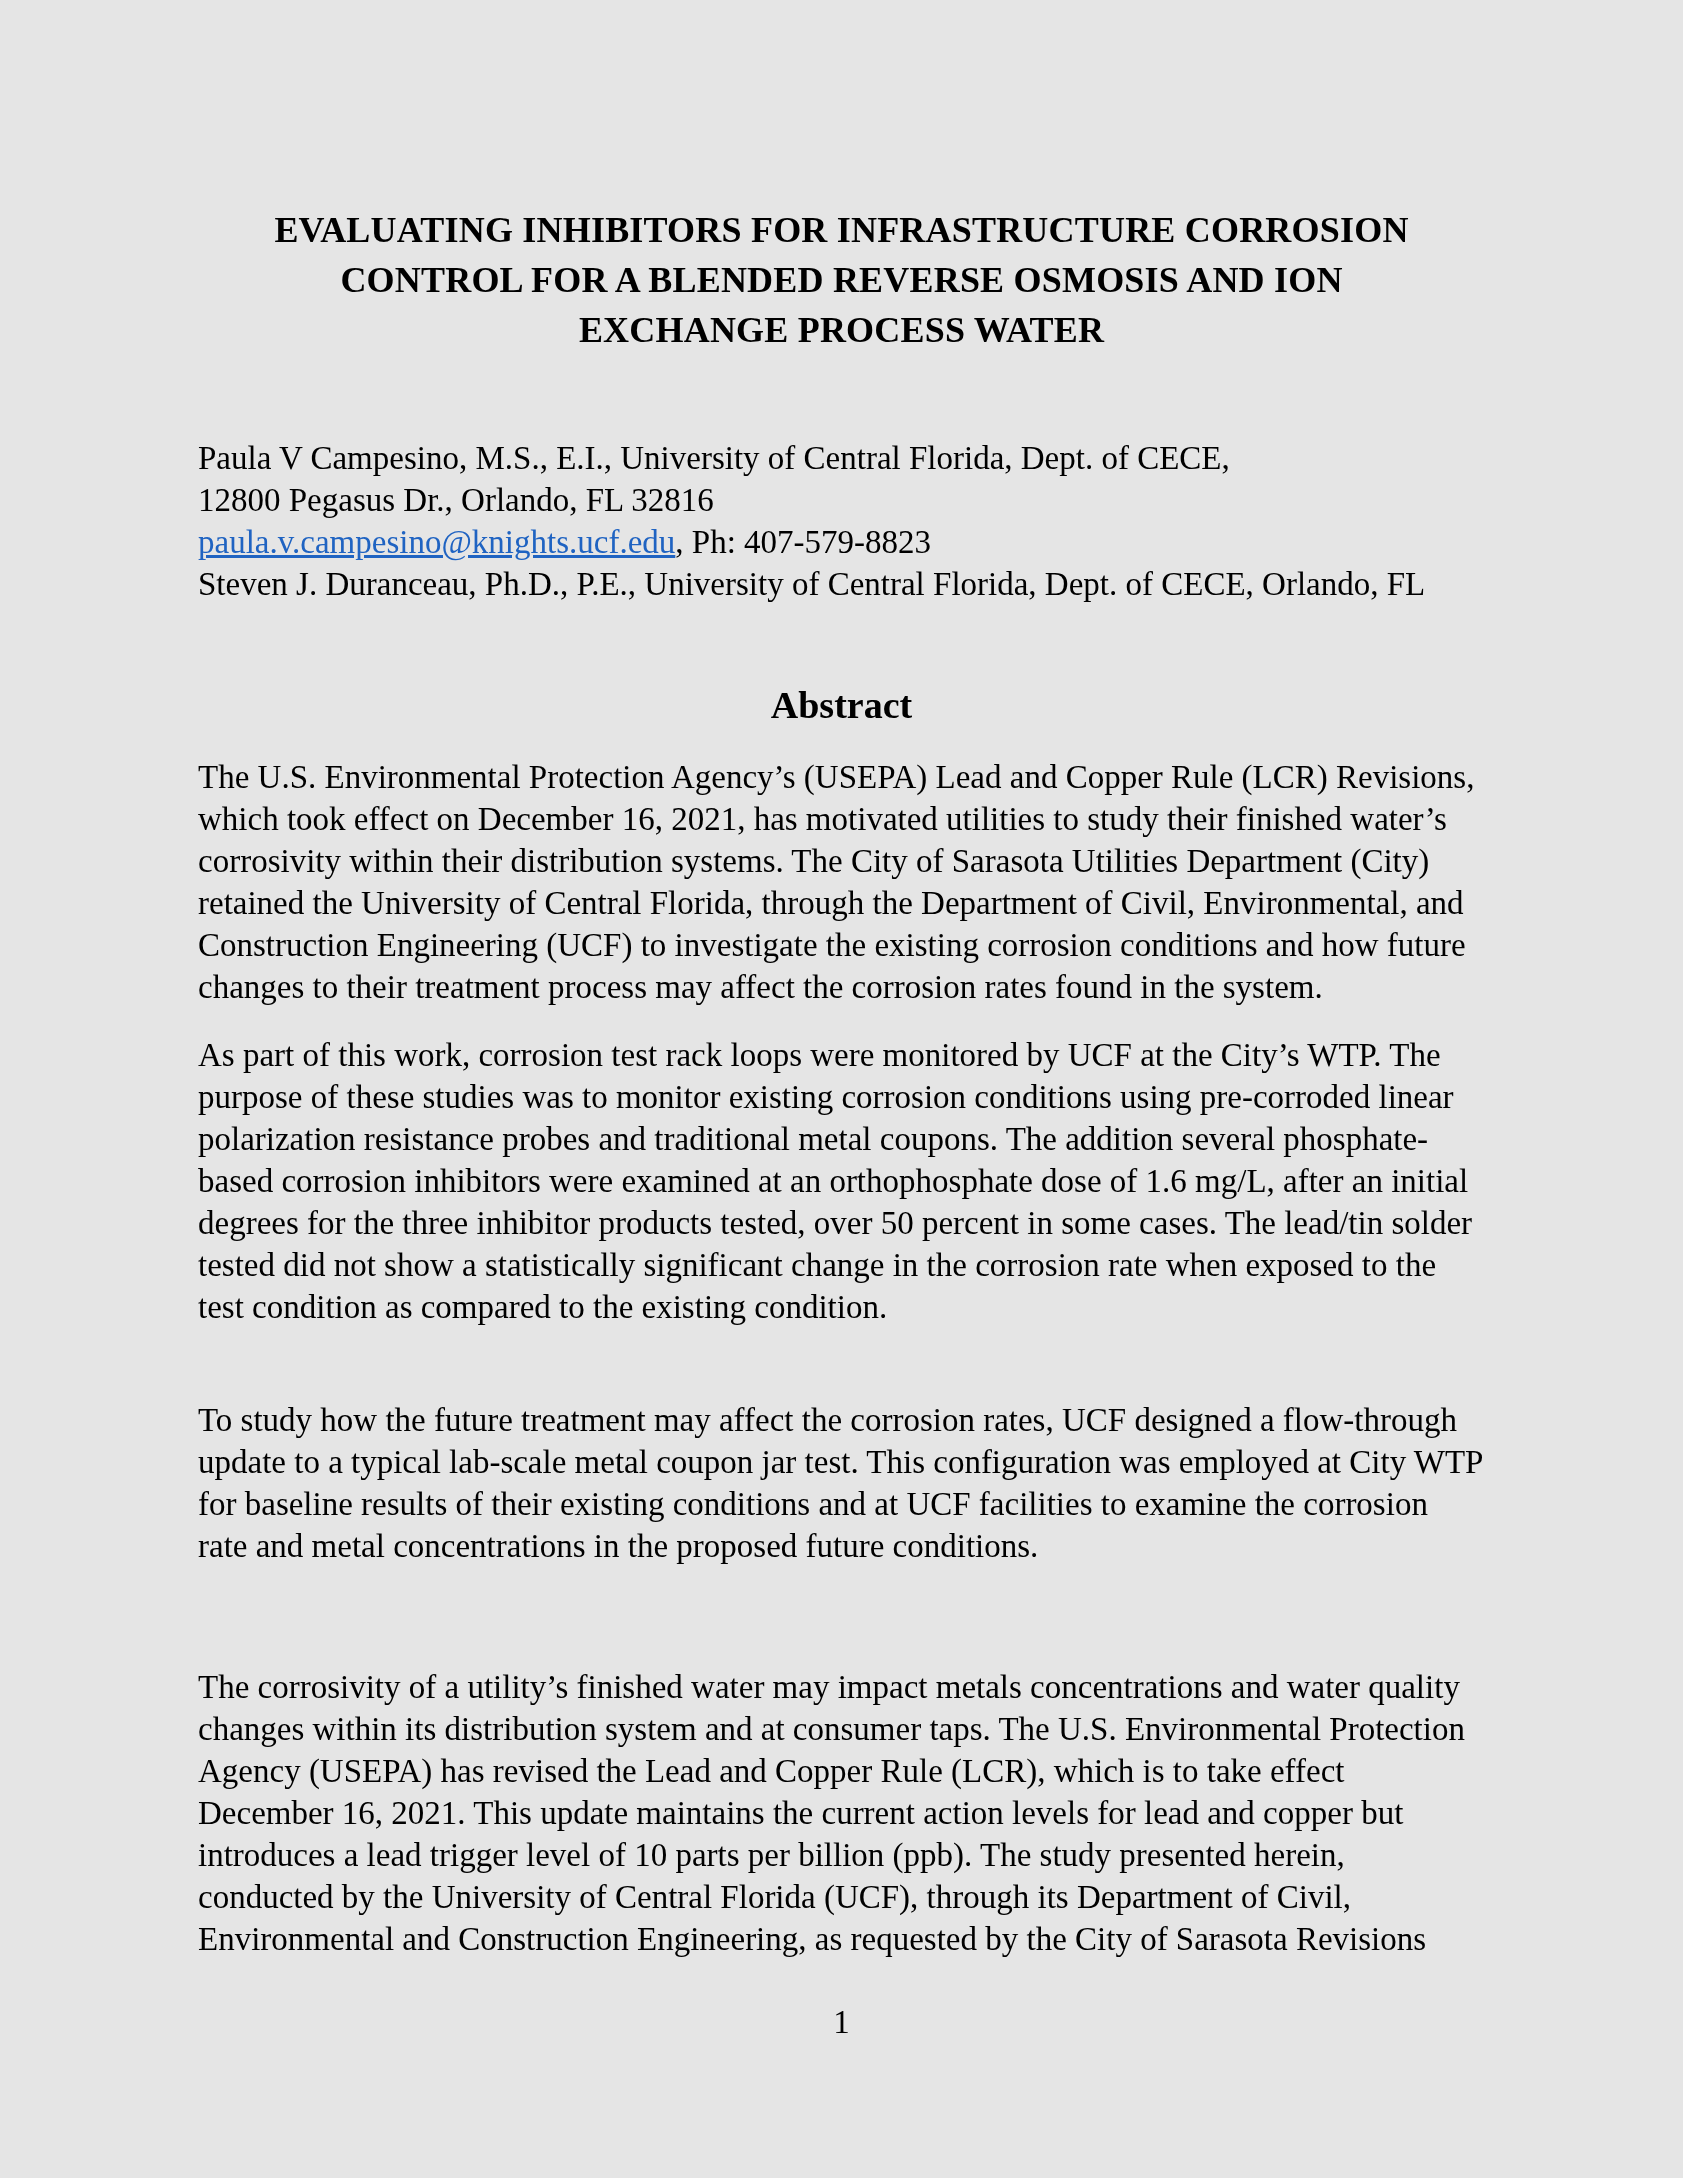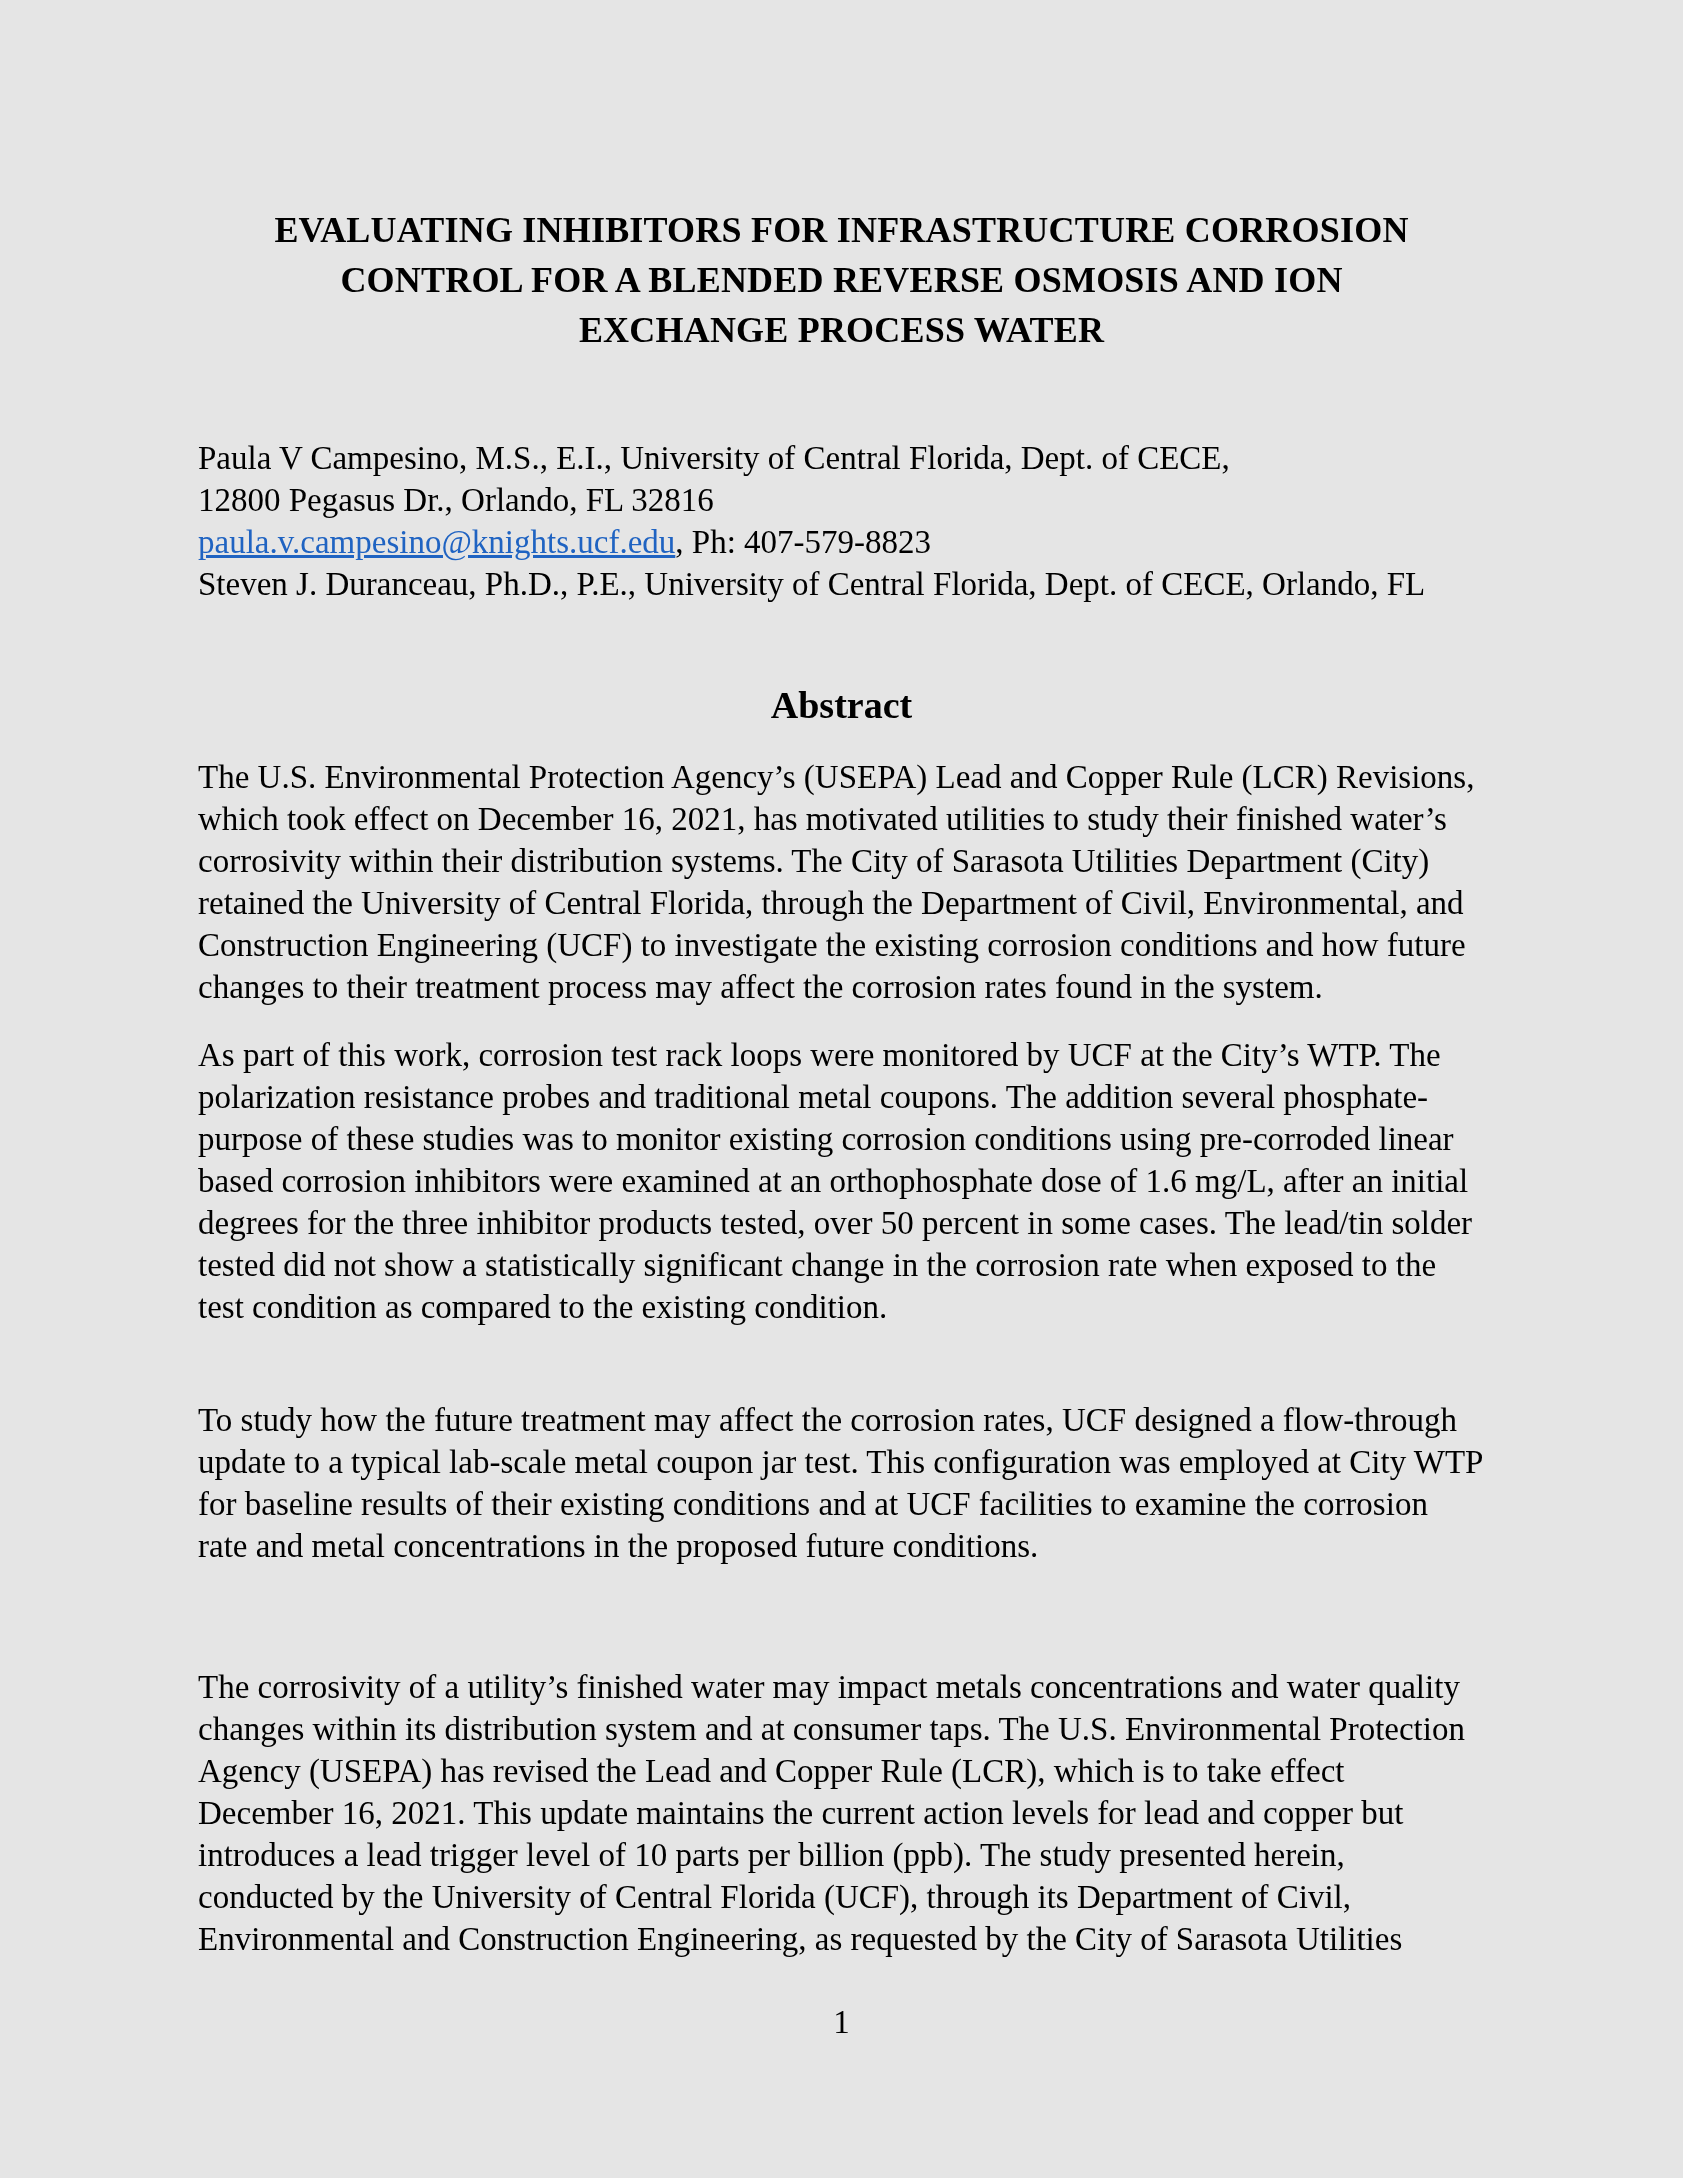--- a/index.html
+++ b/index.html
@@ -104,22 +104,22 @@
         <div>The U.S. Environmental Protection Agency’s (USEPA) Lead and Copper Rule (LCR) Revisions,</div>
         <div>which took effect on December 16, 2021, has motivated utilities to study their finished water’s</div>
         <div>corrosivity within their distribution systems. The City of Sarasota Utilities Department (City)</div>
         <div>retained the University of Central Florida, through the Department of Civil, Environmental, and</div>
         <div>Construction Engineering (UCF) to investigate the existing corrosion conditions and how future</div>
         <div>changes to their treatment process may affect the corrosion rates found in the system.</div>
       </div>
 
     <div class="para" id="abs-p2">
         <div>As part of this work, corrosion test rack loops were monitored by UCF at the City’s WTP. The</div>
+        <div>purpose of these studies was to monitor existing corrosion conditions using pre-corroded linear</div>
         <div>polarization resistance probes and traditional metal coupons. The addition several phosphate-</div>
-        <div>purpose of these studies was to monitor existing corrosion conditions using pre-corroded linear</div>
         <div>based corrosion inhibitors were examined at an orthophosphate dose of 1.6 mg/L, after an initial</div>
         <div>degrees for the three inhibitor products tested, over 50 percent in some cases. The lead/tin solder</div>
         <div>tested did not show a statistically significant change in the corrosion rate when exposed to the</div>
         <div>test condition as compared to the existing condition.</div>
       </div>
 
     <div class="para" id="abs-p3">
         <div>To study how the future treatment may affect the corrosion rates, UCF designed a flow-through</div>
         <div>update to a typical lab-scale metal coupon jar test. This configuration was employed at City WTP</div>
         <div>for baseline results of their existing conditions and at UCF facilities to examine the corrosion</div>
@@ -127,20 +127,20 @@
       </div>
 
 
     <div class="para" id="intro-p1">
         <div>The corrosivity of a utility’s finished water may impact metals concentrations and water quality</div>
         <div>changes within its distribution system and at consumer taps. The U.S. Environmental Protection</div>
         <div>Agency (USEPA) has revised the Lead and Copper Rule (LCR), which is to take effect</div>
         <div>December 16, 2021. This update maintains the current action levels for lead and copper but</div>
         <div>introduces a lead trigger level of 10 parts per billion (ppb). The study presented herein,</div>
         <div>conducted by the University of Central Florida (UCF), through its Department of Civil,</div>
-        <div>Environmental and Construction Engineering, as requested by the City of Sarasota Utilities</div>
+        <div>Environmental and Construction Engineering, as requested by the City of Sarasota Revisions</div>
       </div>
 
     <div class="page-number">1</div>
 
   </div>
 </div>
 
 
 </body></html>

